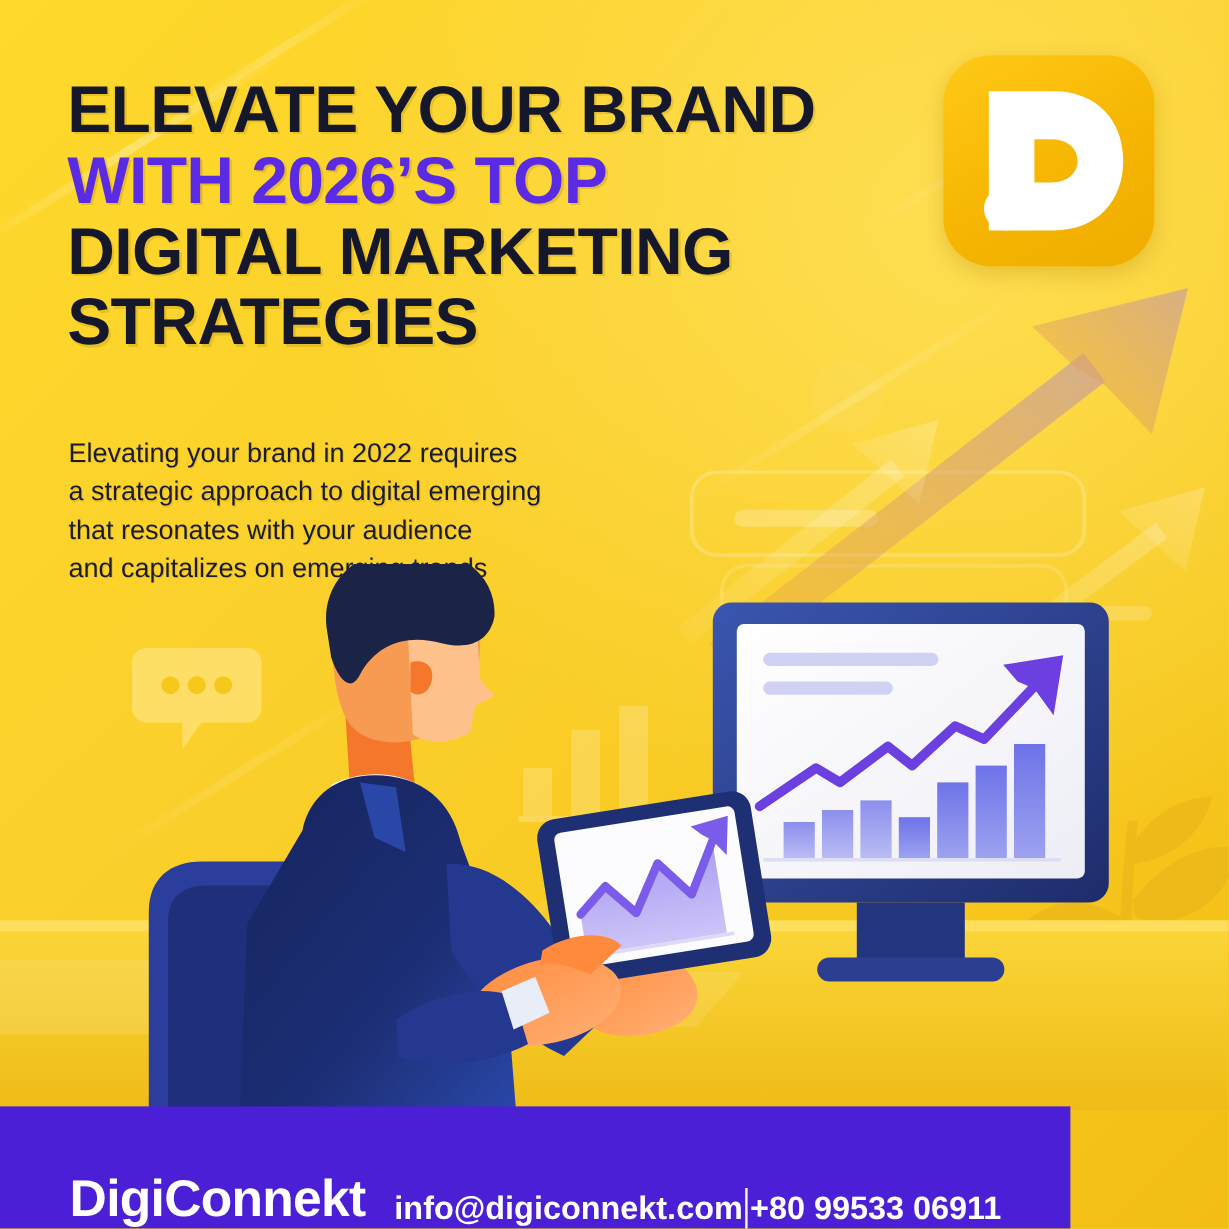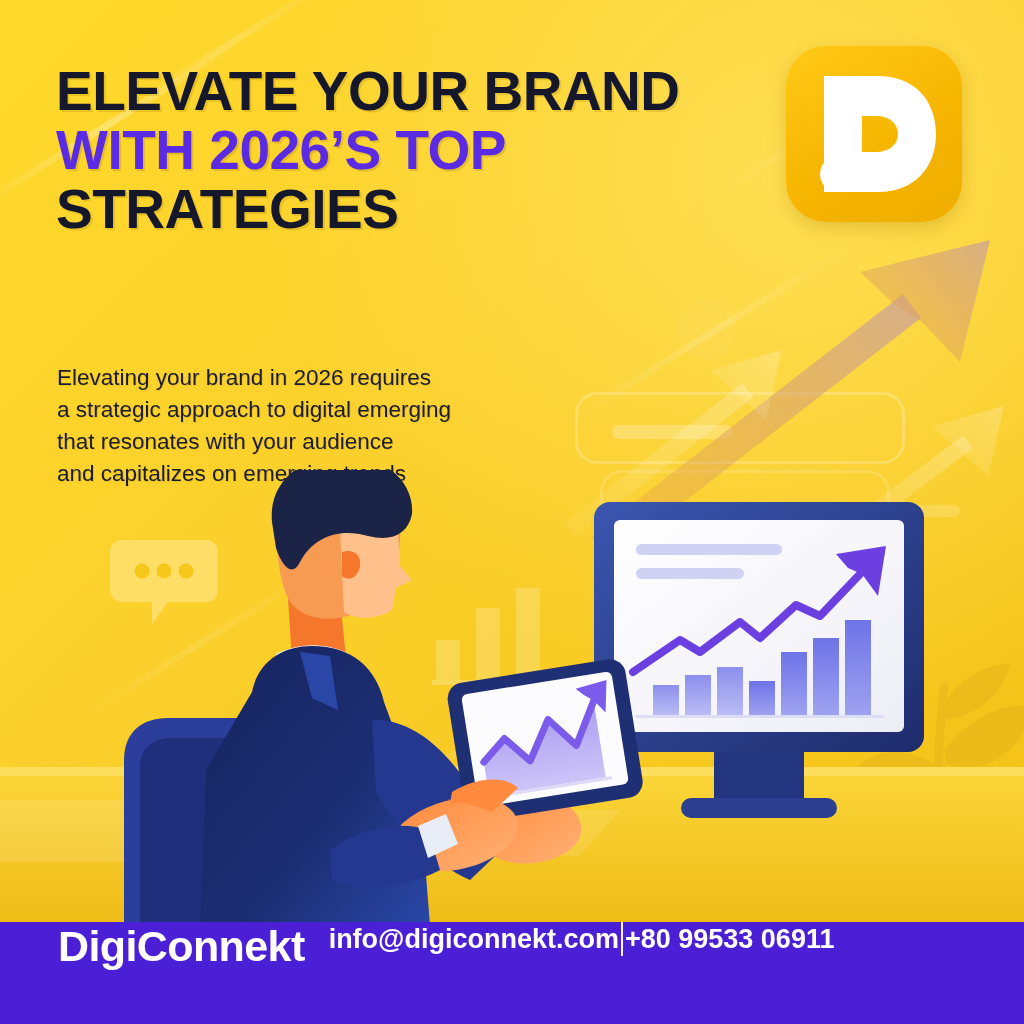--- a/index.html
+++ b/index.html
@@ -60,22 +60,22 @@
     border-radius:40px;
     background:linear-gradient(150deg,#FFC917 0%,#F5B400 60%,#EFAD00 100%);
     box-shadow:0 6px 18px rgba(170,120,0,.28);
   }
 
   
   .illu { position:absolute; left:0; top:470px; width:1024px; height:455px; }
 
   
   .footer {
-    position:absolute; left:0; bottom:0; width:1024px; height:102px;
-    background:#4B1FD6; display:flex; align-items:flex-start;
+    position:absolute; left:0; bottom:0; width:892px; height:102px;
+    background:#4B1FD6; display:flex; align-items:flex-end;
   }
   .brand {
     color:#FFFFFF; font-size:43px; font-weight:bold;
     letter-spacing:-0.6px; margin-left:58px;
   }
   .contact {
     color:#FFFFFF; font-size:27px; font-weight:bold;
     margin-left:24px; display:flex; align-items:center; gap:2px;
   }
   .divider { display:inline-block; width:2px; height:34px; background:#FFFFFF; opacity:.95; }
@@ -141,25 +141,26 @@
         <path d="M100 168 C132 132 176 124 190 132 C178 186 134 202 100 184 Z"></path>
         <path d="M94 200 C64 184 30 190 10 216 C38 240 74 234 94 212 Z"></path>
         <path d="M98 44 C112 16 140 0 166 0 C158 34 128 54 98 56 Z"></path>
       </g>
     </svg>
   </div>
 
   <div class="headline">
     <div class="l1">ELEVATE YOUR BRAND</div>
     <div class="l2">WITH 2026’S TOP</div>
+    <div class="l3">DIGITAL MARKETING</div>
     <div class="l4">STRATEGIES</div>
   </div>
 
   <div class="subtext">
-    <div>Elevating your brand in 2026 requires</div>
+    <div>Elevating your brand in 2022 requires</div>
     <div>a strategic approach to digital emerging</div>
     <div>that resonates with your audience</div>
     <div>and capitalizes on emerging trends</div>
   </div>
 
   <div class="logo">
     <svg viewBox="0 0 176 176" width="176" height="176">
       <path d="M38 30 H92 C128 30 150 54 150 88 C150 122 128 146 92 146 H68 V106 H90 C104 106 112 98 112 88
                C112 78 104 70 90 70 H76 V146 H38 Z" fill="#FFFFFF"></path>
       <circle cx="52" cy="128" r="18" fill="#FFFFFF"></circle>

